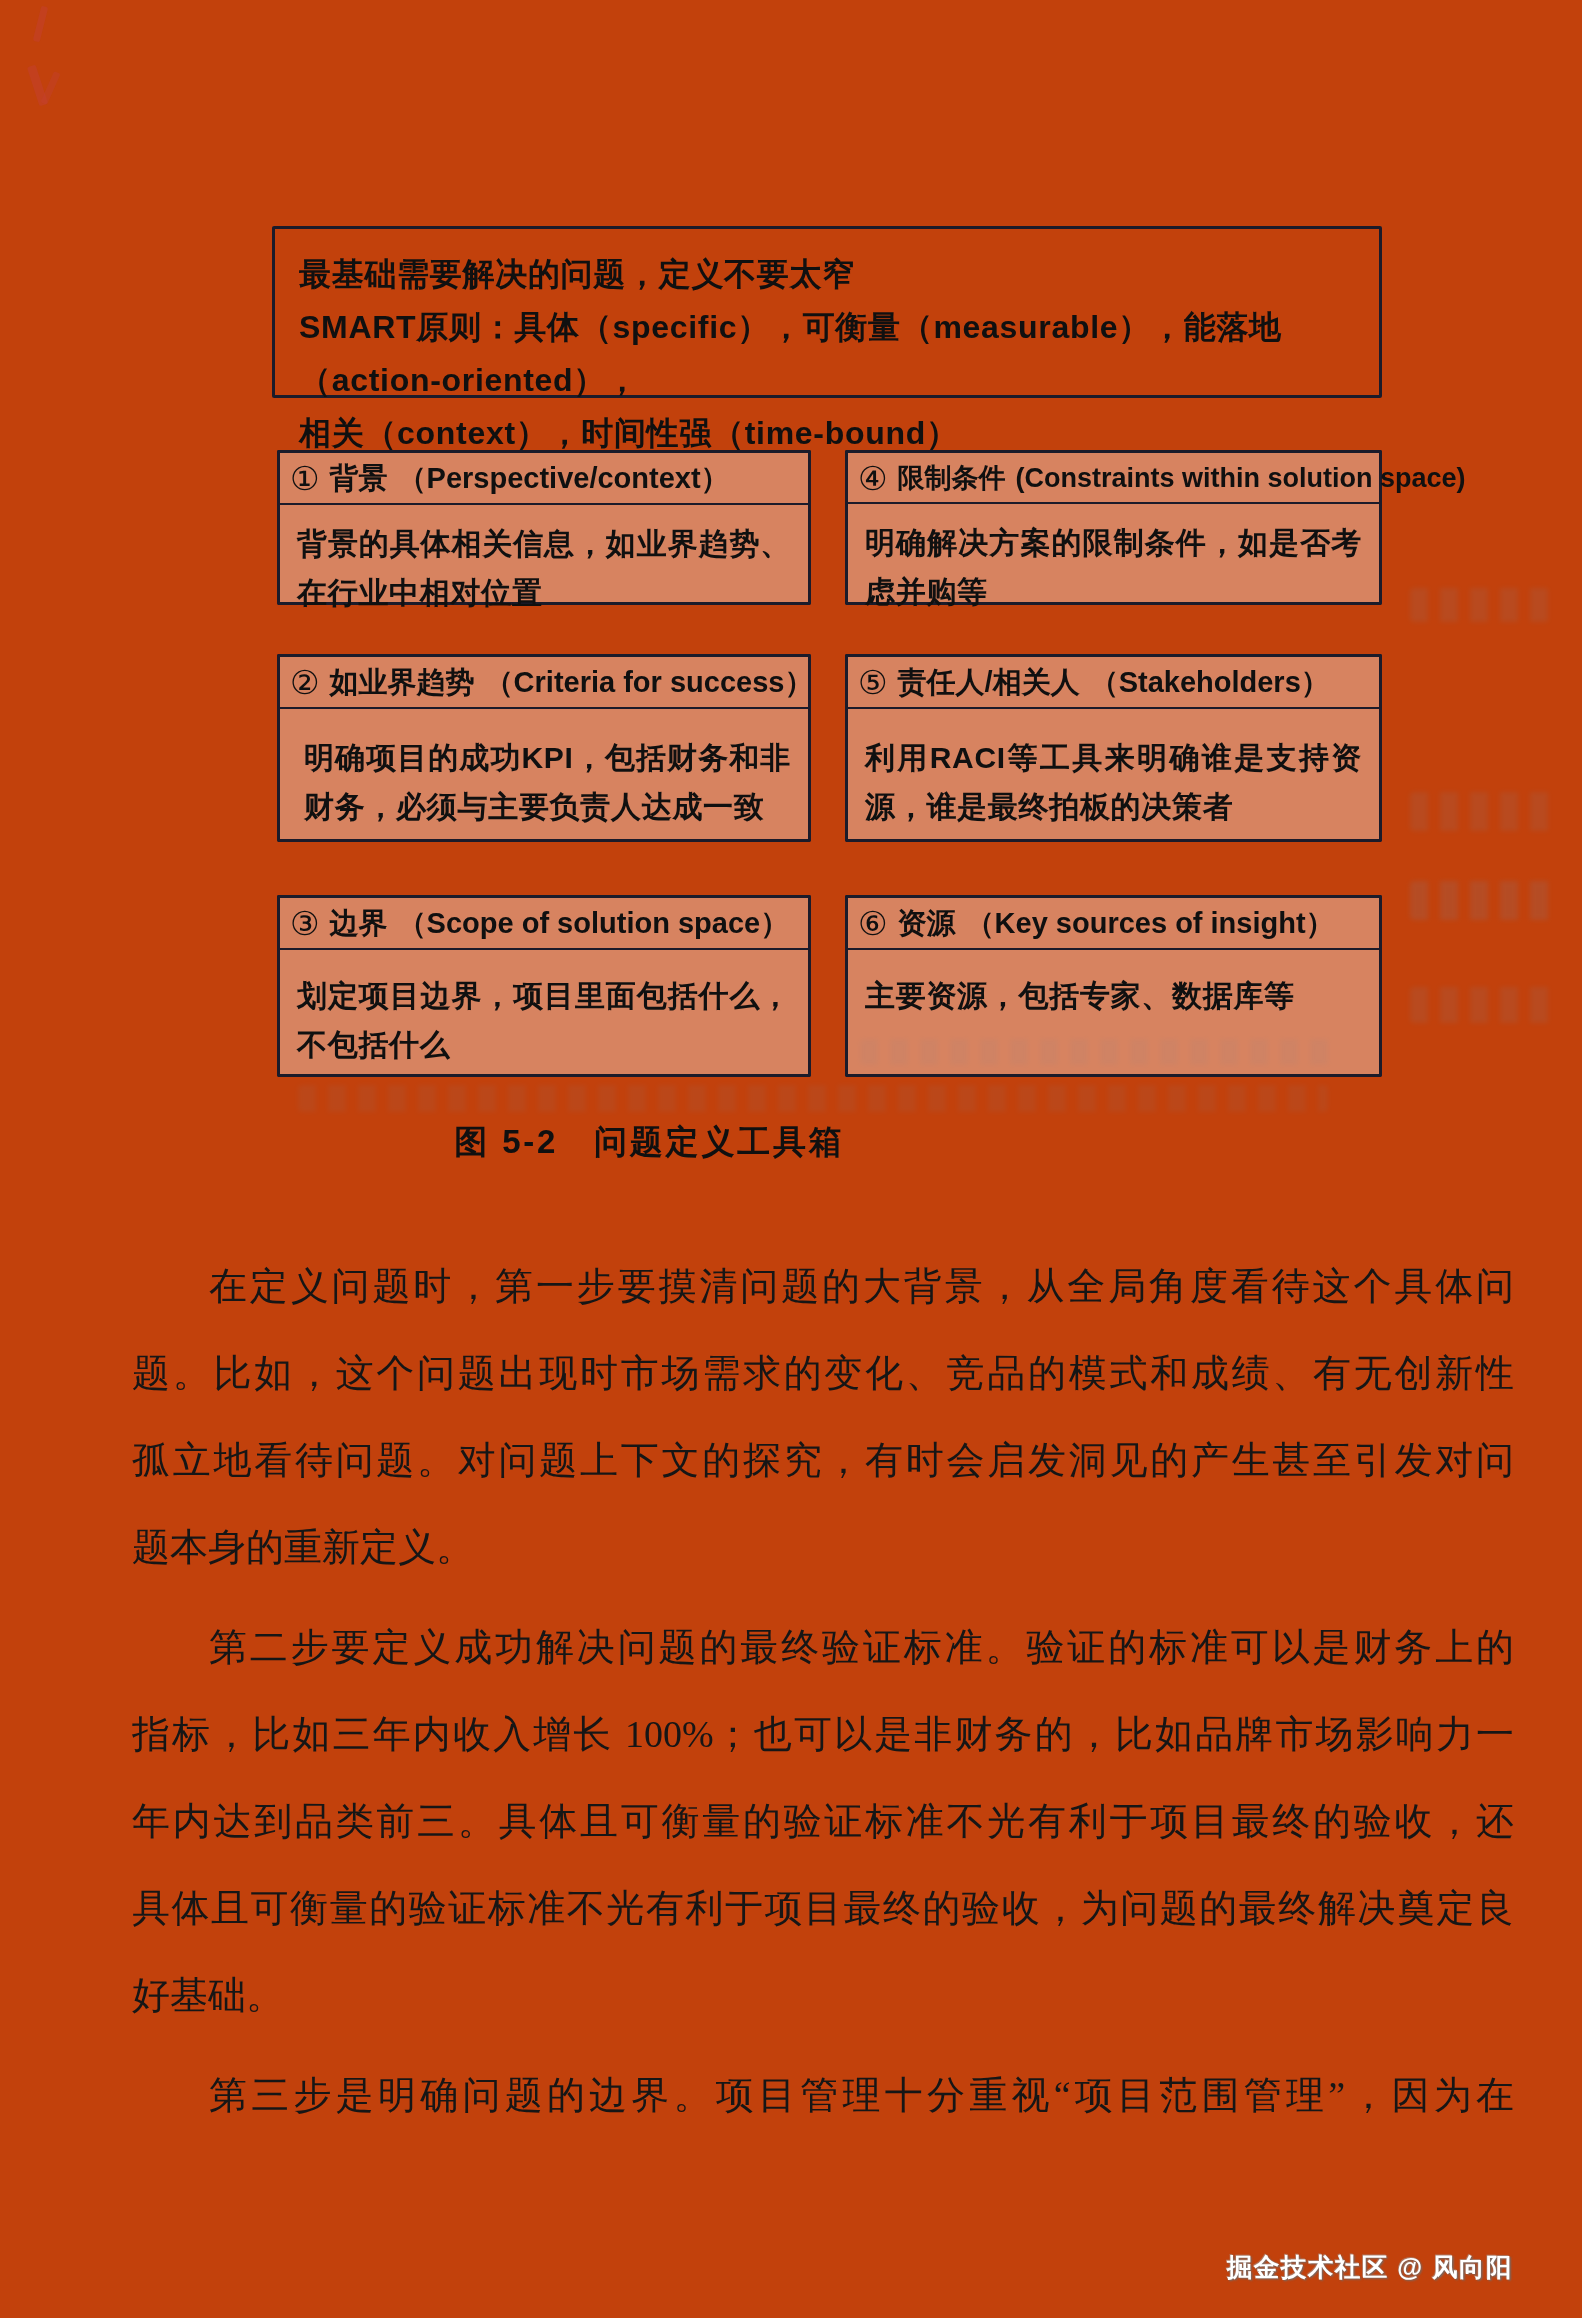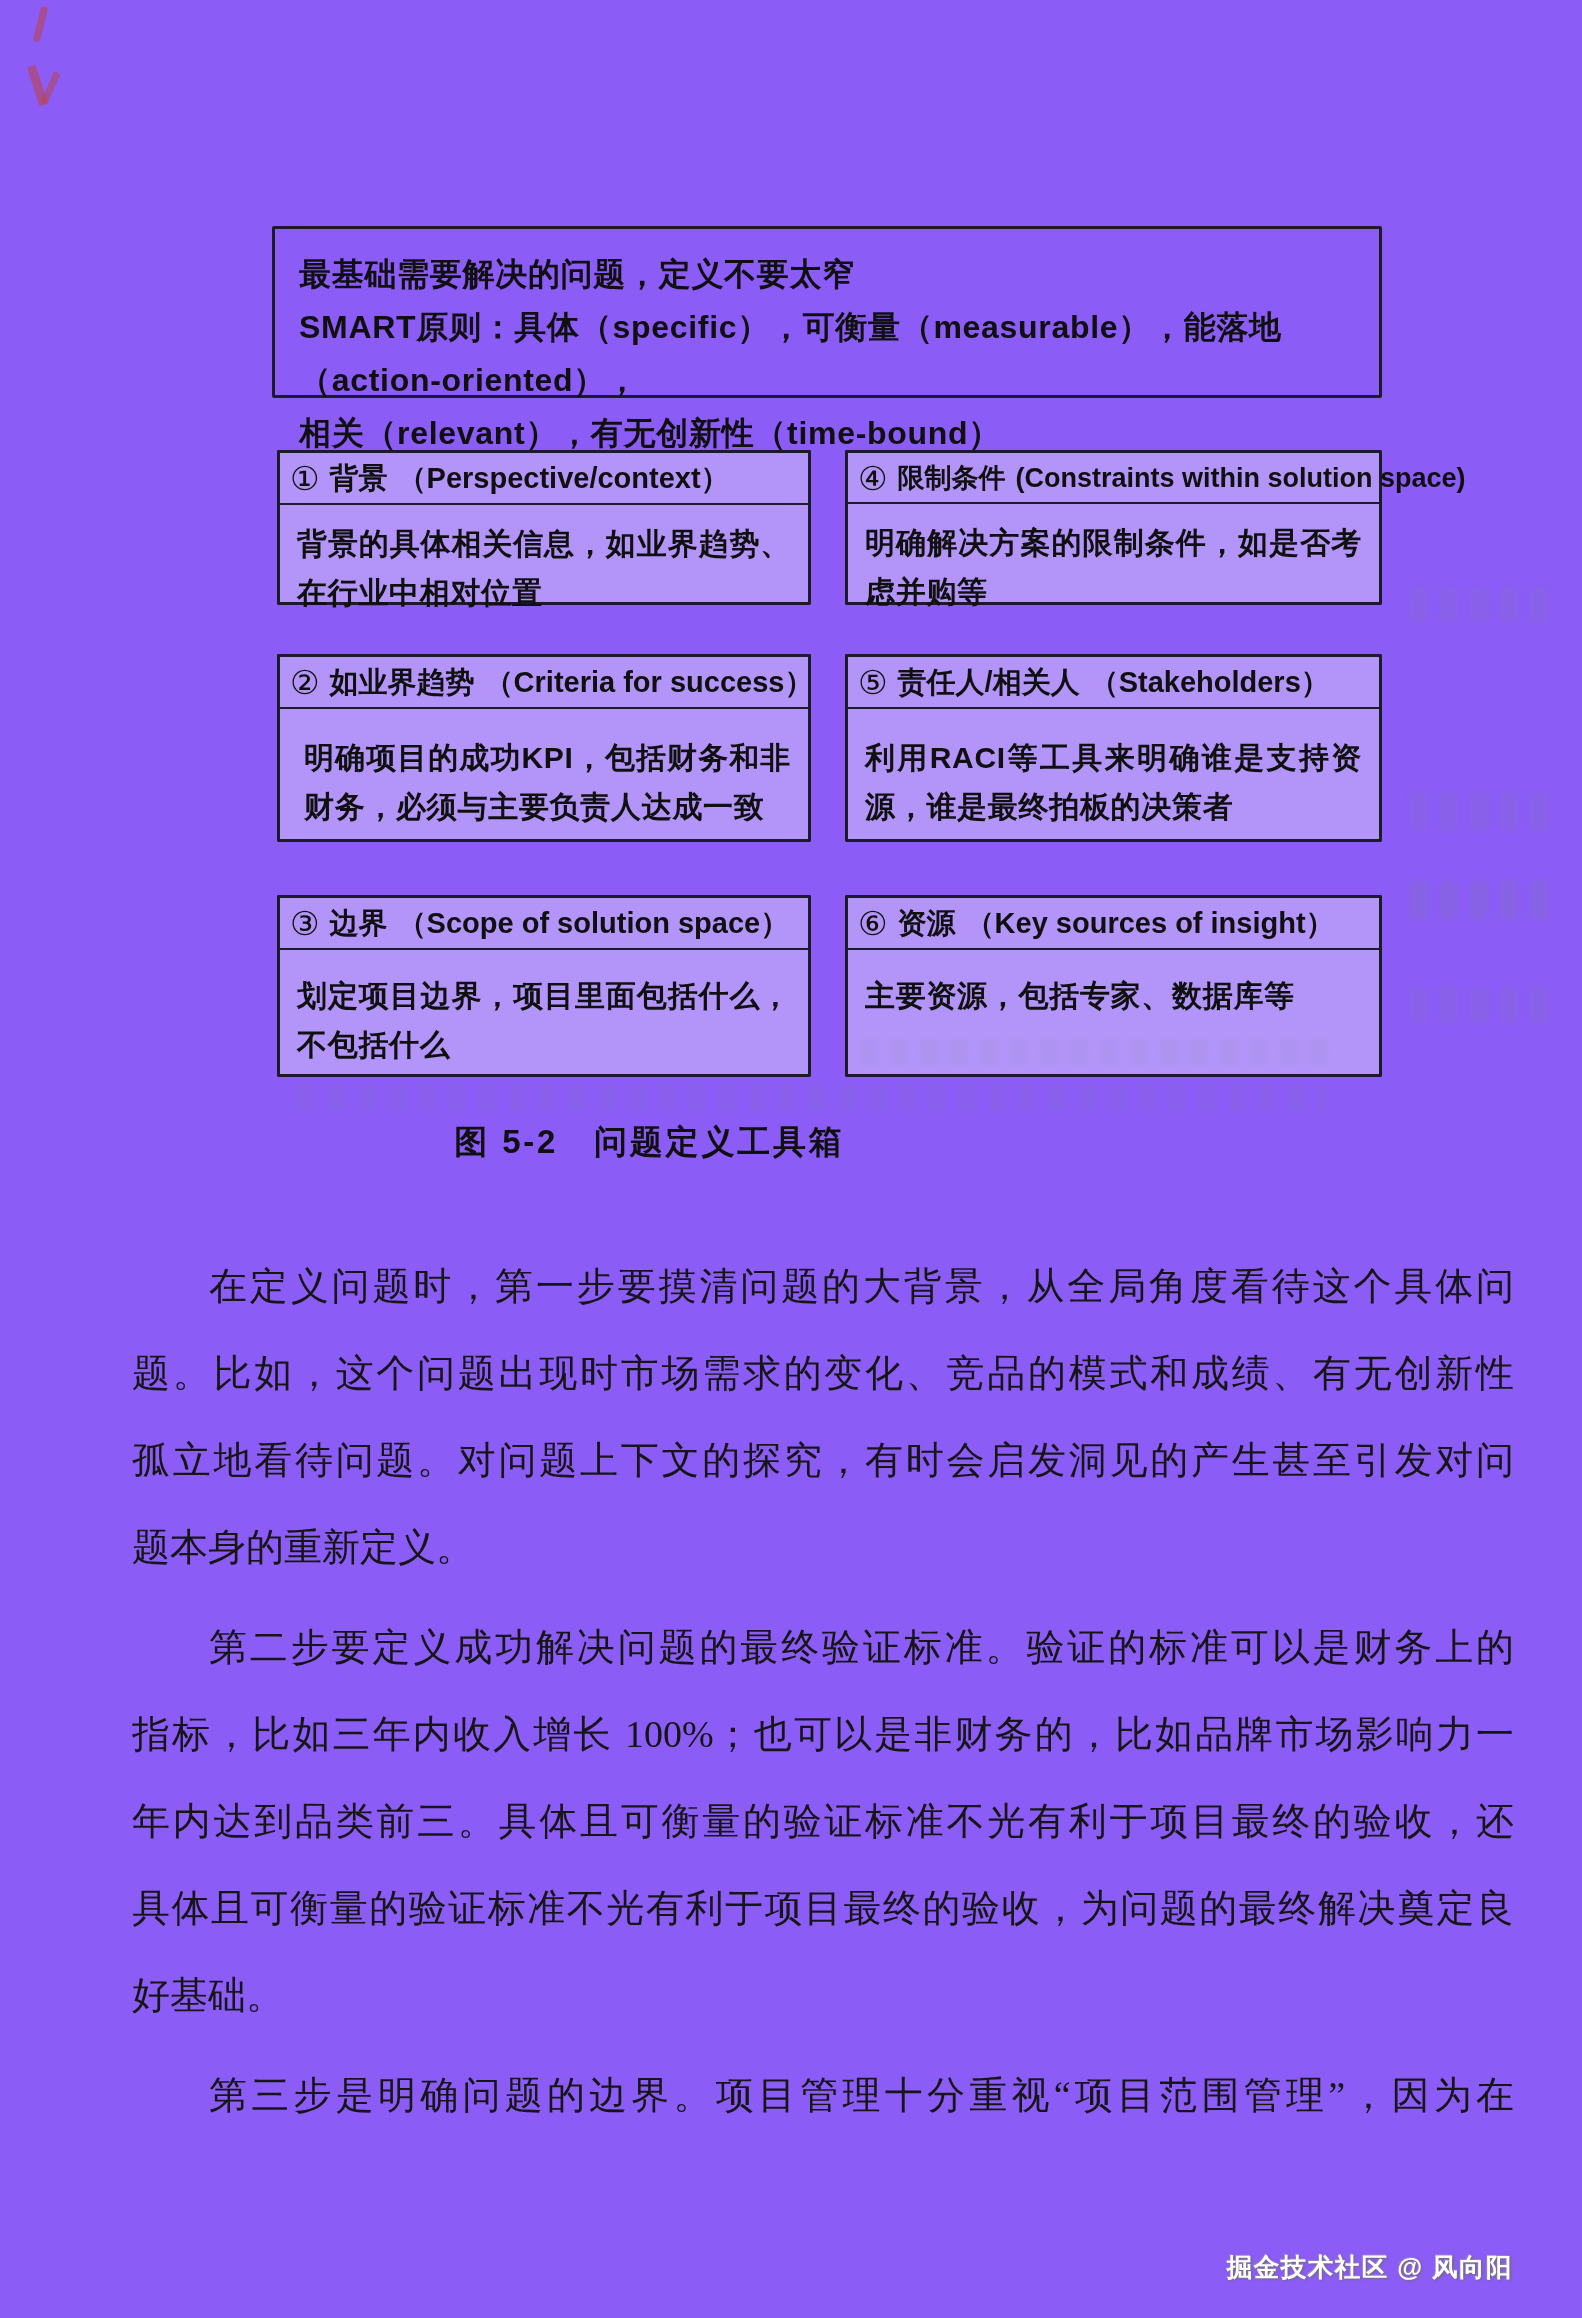--- a/index.html
+++ b/index.html
@@ -1,19 +1,19 @@
 <!DOCTYPE html>
 <html style="font-size:11.4px"><head>
 <meta charset="utf-8">
 <style>
   html,body{margin:0;padding:0;background:#e8e8e8;}
   .page{
     position:relative;
     width:1583px;height:2319px;
-    background:#8b5cf6;
+    background:#c2410c;
     overflow:hidden;
     font-family:"Liberation Sans","DejaVu Sans",sans-serif;
     color:#101010;
   }
   
   .smartbox{
     position:absolute;left:272px;top:226px;width:1110px;height:172px;
     border:3.6px solid #1b1b2a;border-radius:2.1px;
     padding:18.5px 24px;box-sizing:border-box;
     font-size:32px;line-height:53px;font-weight:600;letter-spacing:0.7px;
@@ -67,21 +67,21 @@
 
 <div class="page">
 
   <div class="redmark" style="left:37px;top:5.7px;width:7px;height:36px;opacity:.5;transform:rotate(14deg);"></div>
   <div class="redmark" style="left:33px;top:65px;width:8.5px;height:41px;opacity:.5;transform:rotate(-18deg);"></div>
   <div class="redmark" style="left:47px;top:71px;width:7px;height:34px;opacity:.45;transform:rotate(24deg);"></div>
 
   <div class="smartbox">
     <div>最基础需要解决的问题，定义不要太窄</div>
     <div>SMART原则：具体（specific），可衡量（measurable），能落地（action-oriented），</div>
-    <div>相关（relevant），有无创新性（time-bound）</div>
+    <div>相关（context），时间性强（time-bound）</div>
   </div>
 
   <div class="tool-box" style="left:277px;top:450px;width:534px;height:155px;">
     <div class="hd">
       <span class="num">①</span>
       <span>背景</span>
       <span>（Perspective/context）</span>
     </div>
     <div class="bd">背景的具体相关信息，如业界趋势、在行业中相对位置</div>
   </div>

